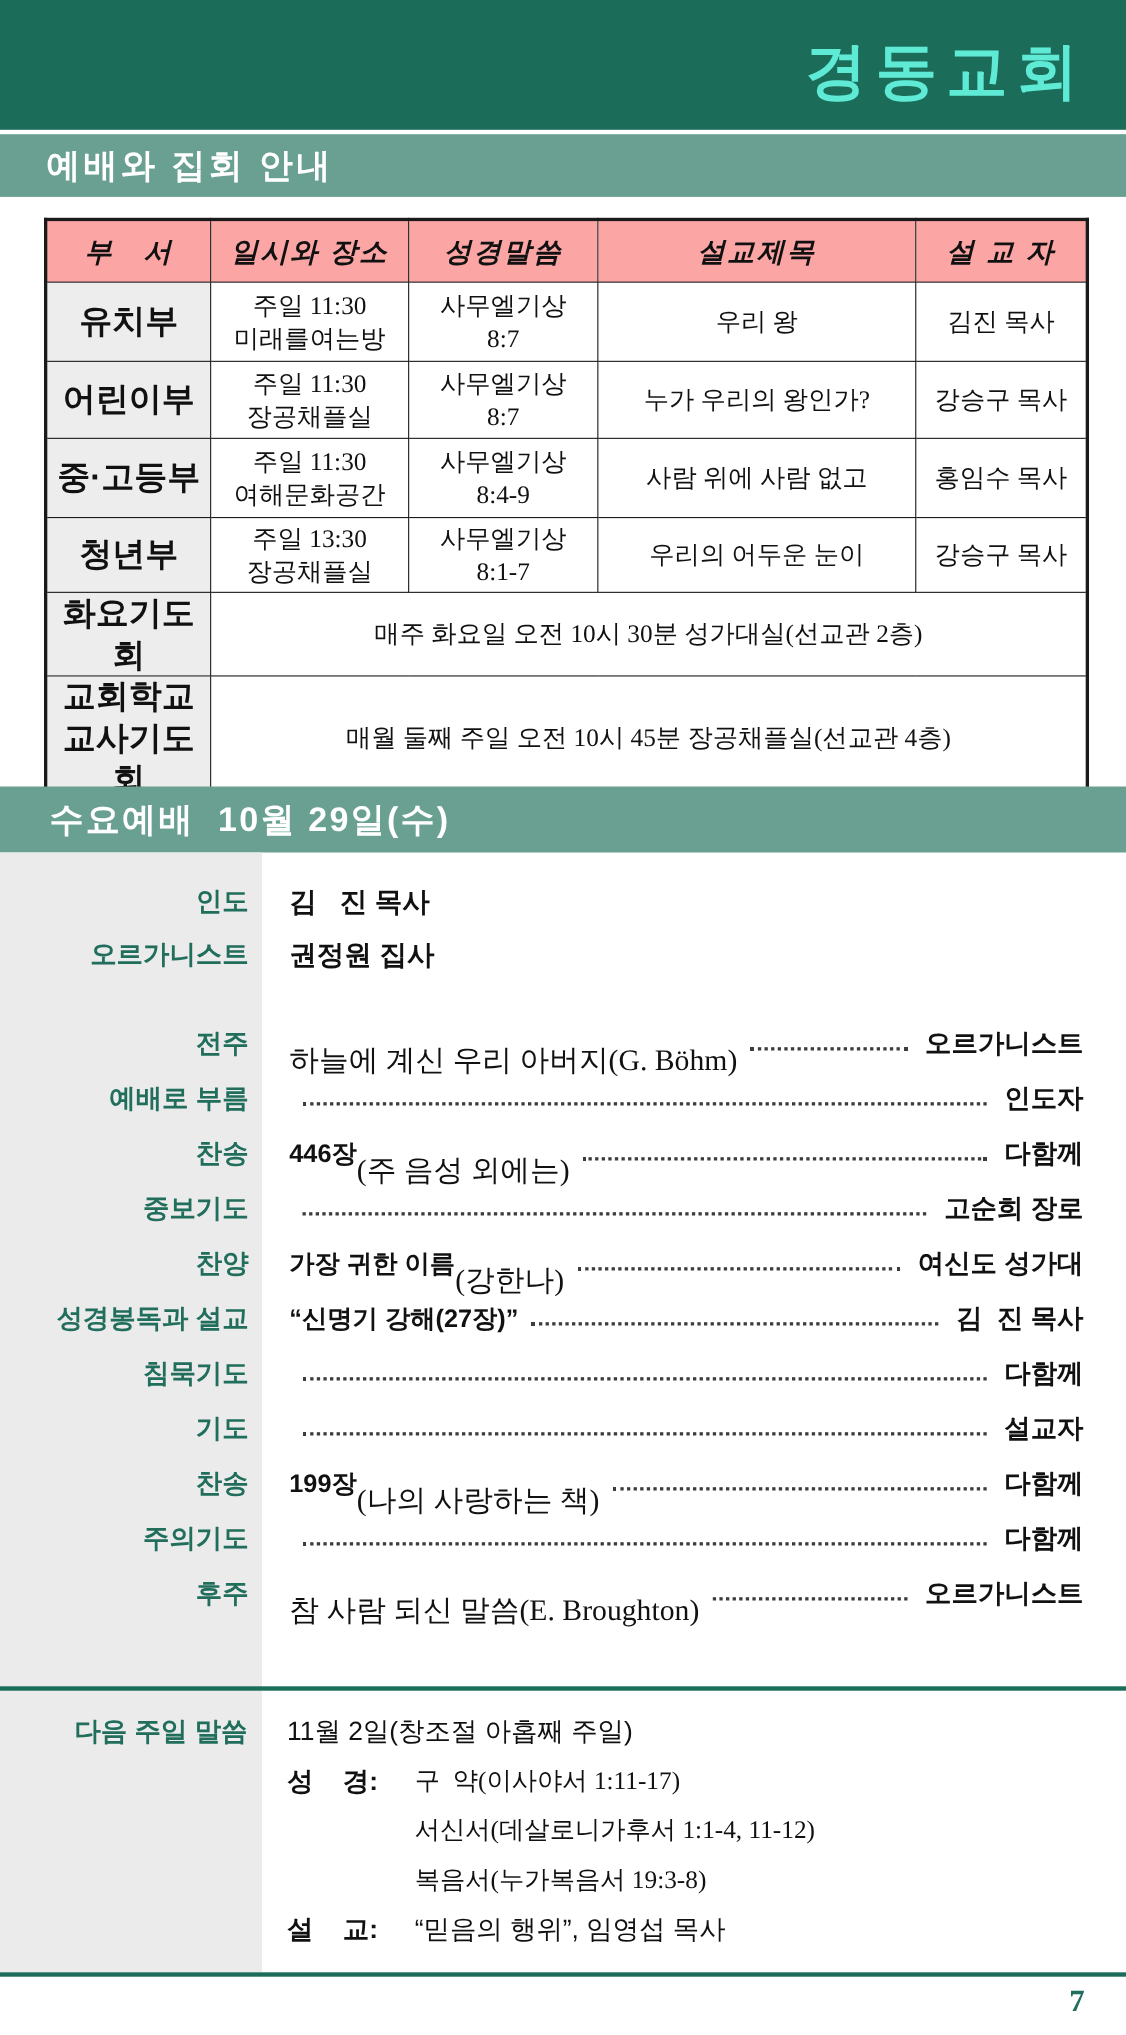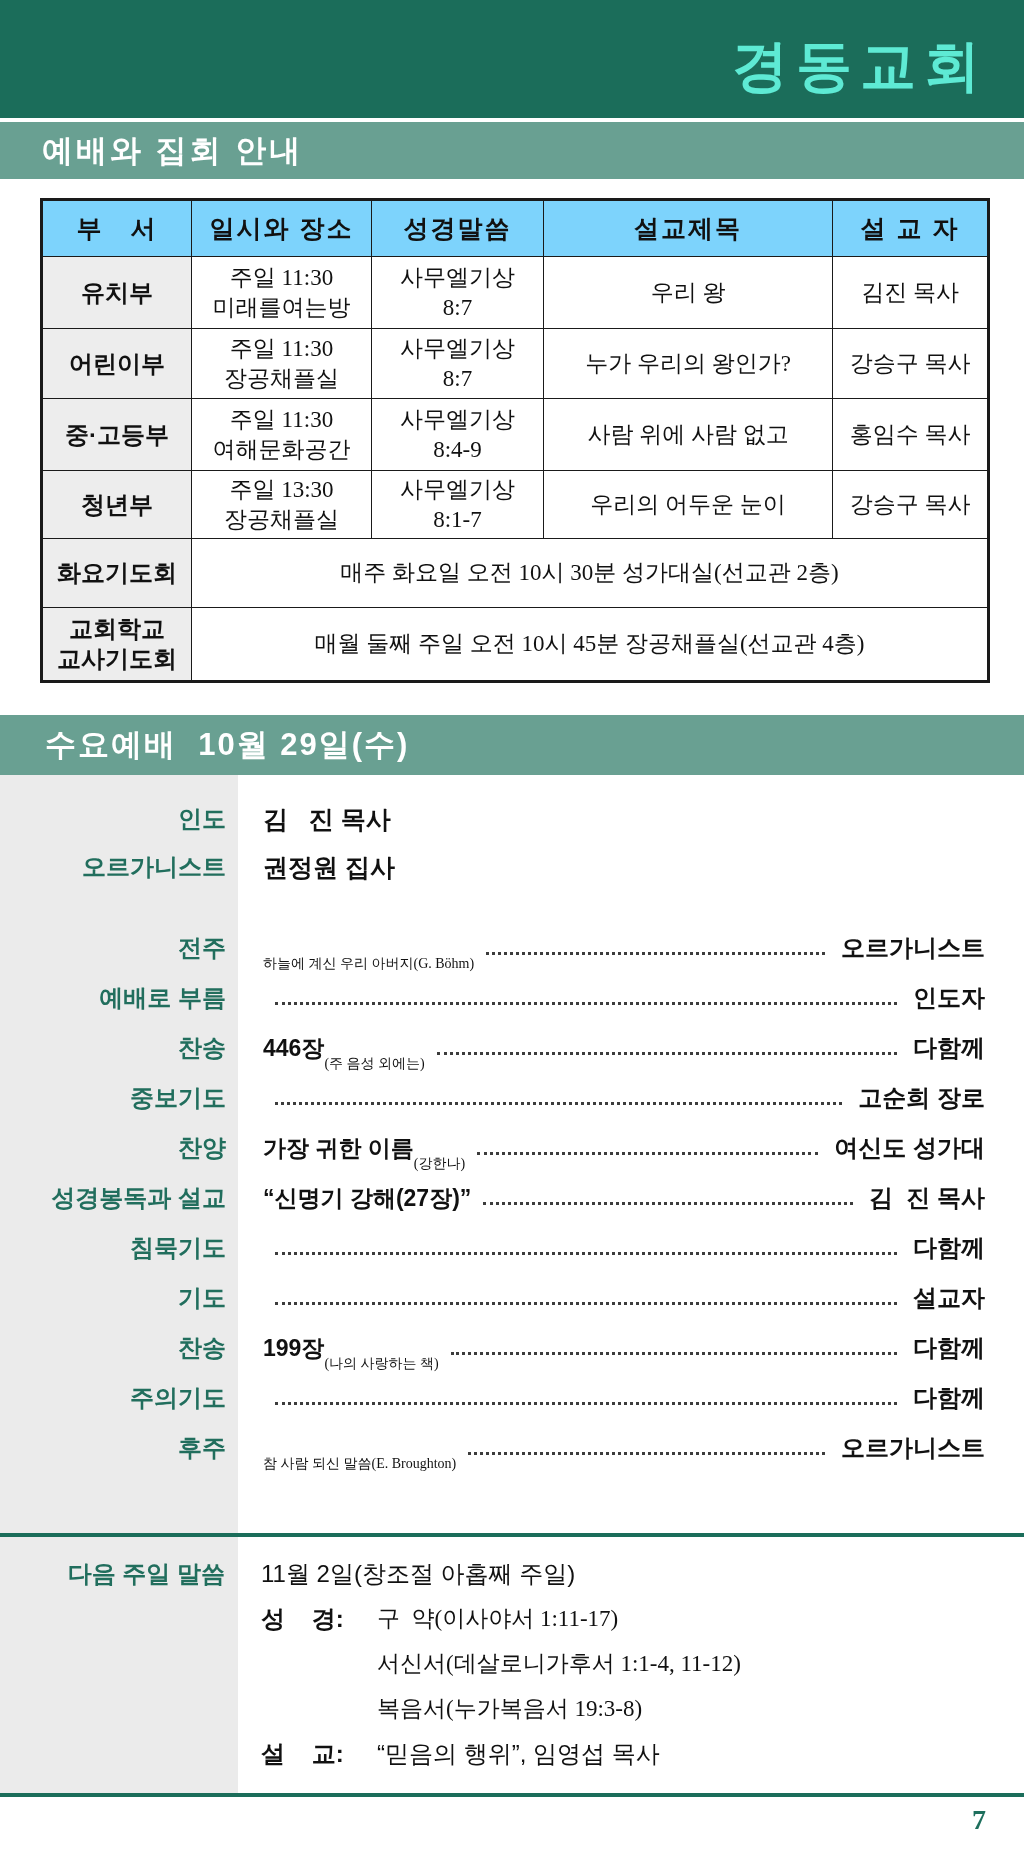--- a/index.html
+++ b/index.html
@@ -27,24 +27,24 @@
   #info-table{
     position:absolute;left:40px;top:198px;width:947px;
     border-collapse:collapse;table-layout:fixed;
   }
   #info-table th,#info-table td{
     border:1.5px solid #1a1a1a;text-align:center;vertical-align:middle;
     padding:0 4px;overflow:hidden;
   }
   #info-table{border:3px solid #1a1a1a;}
   #info-table thead th{
-    background:#7dd3fc;font-size:25px;font-weight:bold;height:55px;letter-spacing:2px;
+    background:#fca5a5;font-size:25px;font-weight:bold;height:55px;letter-spacing:2px;font-style:italic;
   }
   #info-table .dept{
-    background:#EDEDED;font-size:24px;font-weight:bold;line-height:1.25;
+    background:#EDEDED;font-size:30px;font-weight:bold;line-height:1.25;
   }
   #info-table td{
     font-family:"Liberation Serif", serif;font-size:23px;line-height:1.3;background:#fff;
   }
   #info-table .r1{height:72px;} #info-table .r2{height:70px;}
   #info-table .r3{height:72px;} #info-table .r4{height:68px;}
   #info-table .r5{height:69px;} #info-table .r6{height:74px;}
   
   #worship{
     position:absolute;left:0;top:775px;width:1024px;height:1018px;
@@ -56,21 +56,21 @@
   .wrow.item{height:50px;}
   .wlabel{
     width:238px;box-sizing:border-box;padding-right:12px;flex:0 0 auto;
     text-align:right;color:#216E5D;font-weight:bold;font-size:24px;white-space:pre;
   }
   .wcontent{
     flex:1 1 auto;display:flex;align-items:center;
     padding-left:25px;padding-right:39px;min-width:0;
   }
   .vbold{font-weight:bold;font-size:23px;}
-  .vserif{font-family:"Liberation Serif", serif;font-size:14px;margin-top:32px;}
+  .vserif{font-family:"Liberation Serif", serif;font-size:27px;margin-top:32px;}
   .vname{font-weight:bold;font-size:24px;margin-left:4px;}
   .bname{font-weight:bold;font-size:25px;white-space:pre;}
   .dots{
     flex:1 1 auto;height:0;border-bottom:3px dotted #3c3c3c;
     margin:0 12px;transform:translateY(5px);min-width:20px;
   }
   .gap32{height:32px;} .gap78{height:78px;}
   
   .nrow{display:flex;align-items:center;height:45px;}
   .nlabel{

